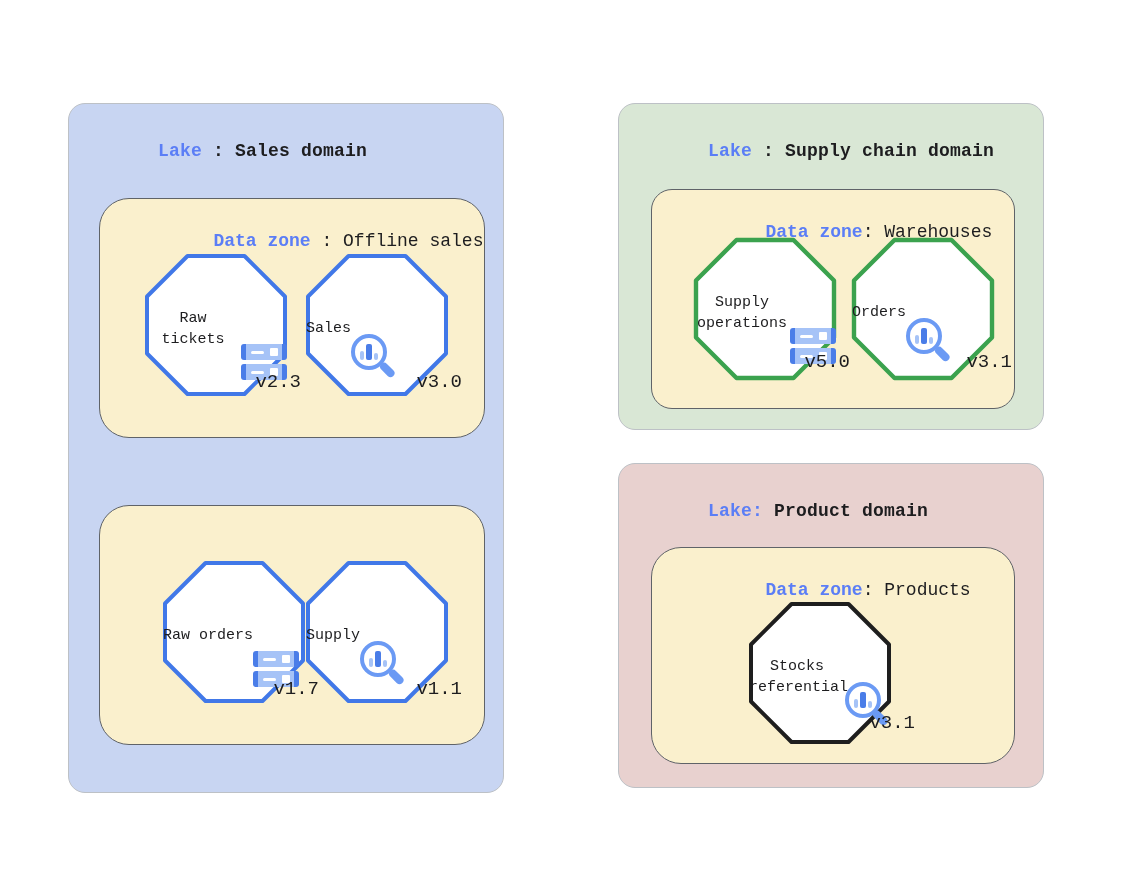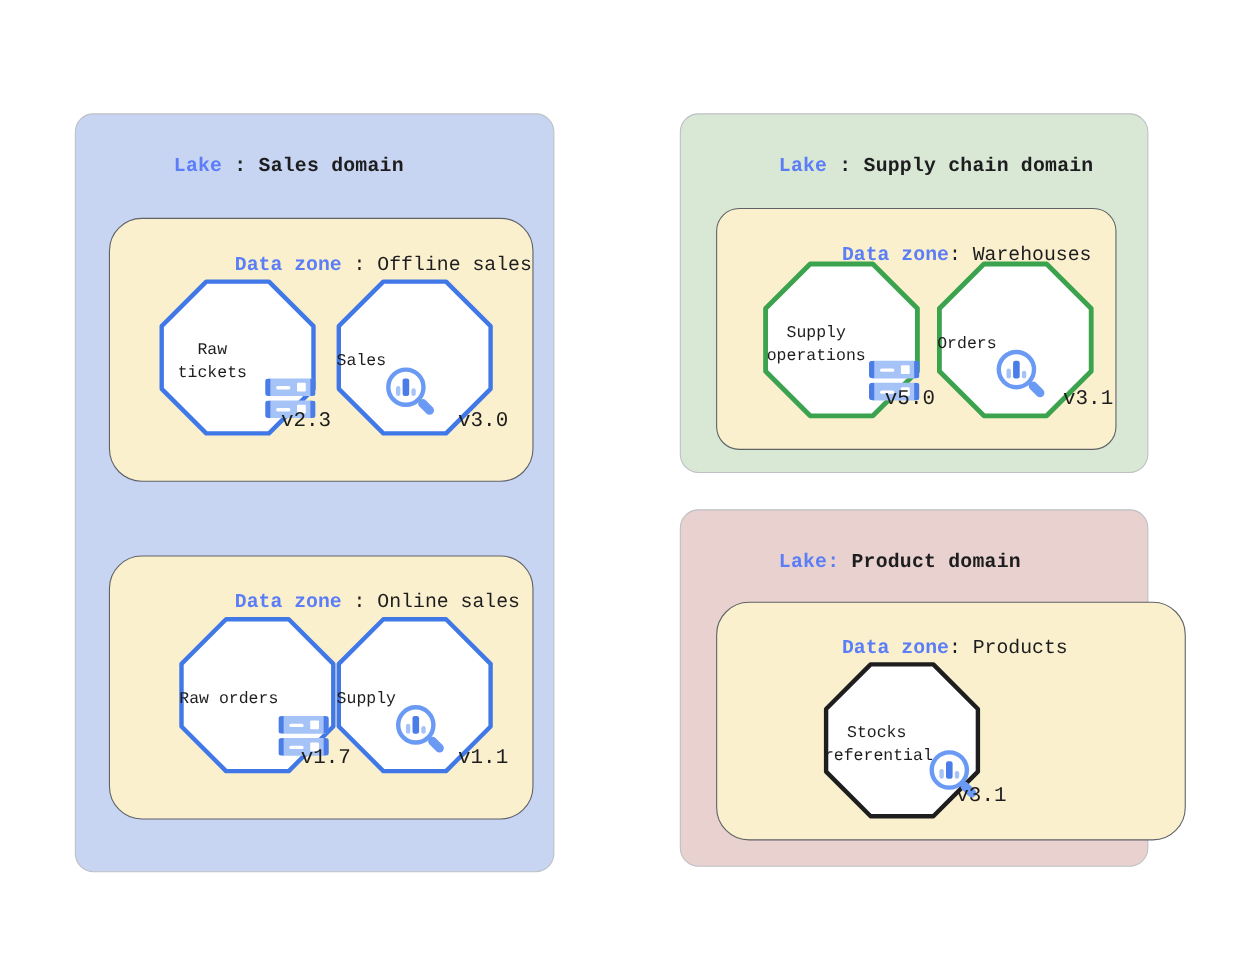--- a/index.html
+++ b/index.html
@@ -40,21 +40,21 @@
     position: absolute;
     background: var(--zone-bg);
     border: 1.6px solid var(--zone-border, #5f6368);
     border-radius: 30px;
     box-sizing: border-box;
     padding-left: 44px;
   }
   #zone-offline  { left: 30px; top: 94px;  width: 386px; height: 240px; }
   #zone-online   { left: 30px; top: 401px; width: 386px; height: 240px; }
   #zone-warehouses { left: 32px; top: 85px; width: 364px; height: 220px; border-radius: 21px; }
-  #zone-products   { left: 32px; top: 83px; width: 427px; height: 217px; }
+  #zone-products   { left: 32px; top: 83px; width: 364px; height: 217px; }
 
   .zone-title {
     position: absolute;
     left: 27px; top: 12px;
     font-size: 18px;
     white-space: pre;
   }
   .zone-title .t-blue { font-weight: 700; }
   .zone-title .t-black { font-weight: 400; }
 
@@ -217,23 +217,20 @@
                 <span class="bar b3"></span>
               </span>
             <span class="mag-handle"></span>
           </div>
         </div>
         <div class="version">v3.0</div>
       </div>
     </div>
 
     <div class="zone" id="zone-online">
-      <div class="zone-title">
-        <span class="t-blue">Data zone</span><span class="t-black"> : Online sales</span>
-      </div>
 
       <div class="entity blue" id="ent-raw-orders">
         <svg class="oct" viewBox="0 0 142 142">
             <polygon points="42.5,2 99.5,2 140,42.5 140,99.5 99.5,140 42.5,140 2,99.5 2,42.5"></polygon>
           </svg>
         <div class="oct-content">
           <div class="oct-label">Raw orders</div>
           <div class="oct-icon storage-icon">
             <div class="srow">
                 <span class="dash"></span>

